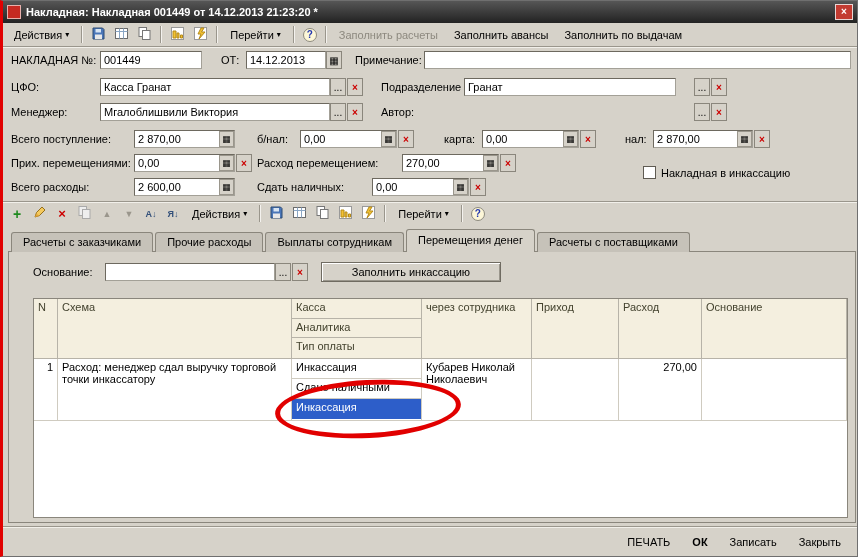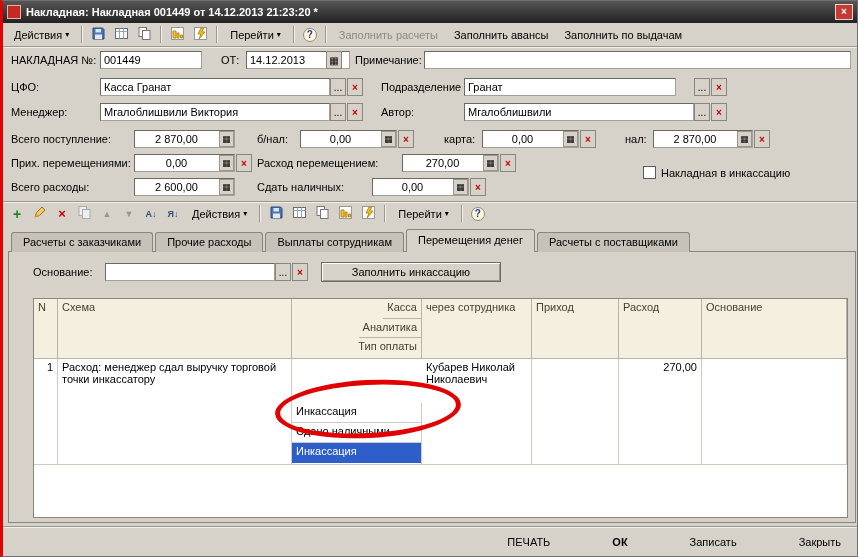--- a/index.html
+++ b/index.html
@@ -32,21 +32,21 @@
   .gi-gray { color:#9a968c; font-size:9px; }
   .gi-sort { font-size:9px; color:#33507a; }
   .help-icon { width:14px; height:14px; border-radius:50%; background:#fdf7d8; border:1px solid #8d8a7f;
                color:#2539b0; font-weight:bold; font-size:10px; line-height:12px; text-align:center; display:inline-block; }
 
   
   .lbl { position:absolute; white-space:nowrap; }
   .field { position:absolute; height:18px; }
   .field input { width:100%; height:100%; border:1px solid #6d695f; border-bottom-color:#a3a097; border-right-color:#a3a097;
                  background:#fff; font:inherit; padding:0 3px; }
-  .field.num input { text-align:center; padding-right:19px; }
+  .field.num input { text-align:left; padding-right:19px; }
   .calc { position:absolute; right:1px; top:1px; width:15px; height:16px; background:var(--window-bg,#d6d2c9);
           border:1px solid #9a968c; font-size:9px; line-height:14px; text-align:center; cursor:pointer; }
   .sq { position:absolute; width:16px; height:18px; background:var(--window-bg,#d6d2c9); border:1px solid #8a867c;
         font:inherit; font-size:10px; line-height:15px; text-align:center; cursor:pointer; padding:0; }
   .sq.red { color:#c00; font-weight:bold; }
   .checkbox { position:absolute; width:13px; height:13px; background:#fff; border:1px solid #5f5b52; cursor:pointer; }
 
   
   .tabs { position:absolute; left:8px; top:229px; height:22px; display:flex; align-items:flex-end; z-index:6; }
   .tab { height:20px; padding:3px 11px 0; background:#c6c2b9; border:1px solid #8a867c; border-bottom:none;
@@ -56,40 +56,40 @@
            background:var(--window-bg,#d6d2c9); z-index:5; }
   .panel .lbl, .panel .field, .panel .sq { position:absolute; }
   .push-btn { position:absolute; background:var(--window-bg,#d6d2c9); border:1px solid #6f6b61;
               box-shadow:inset 1px 1px 0 #fff, inset -1px -1px 0 #9a968c; font:inherit; cursor:pointer; padding:0 8px; }
 
   
   .grid-table { position:absolute; left:24px; top:46px; width:815px; height:220px; background:#fff; border:1px solid #8a867c; overflow:hidden; }
   .thead, .trow { display:grid; grid-template-columns:24px 234px 130px 110px 87px 83px 1fr; }
   .thead { background:var(--header-beige,#f4efdf); height:60px; }
   .th { border-right:1px solid #b7b3a8; border-bottom:1px solid #b7b3a8; padding:2px 4px; color:#44432f; overflow:hidden; }
-  .th-stack { padding:0; display:flex; flex-direction:column;align-items:flex-end; }
+  .th-stack { padding:0; display:flex; flex-direction:column; }
   .th-stack > div { height:20px; padding:2px 4px; border-bottom:1px solid #b7b3a8; }
   .th-stack > div:last-child { border-bottom:none; }
   .td { border-right:1px solid #cfcbc0; border-bottom:1px solid #cfcbc0; padding:2px 4px; min-height:62px; overflow:hidden; }
   .td.right { text-align:right; }
-  .td-stack { padding:0; display:flex; flex-direction:column;margin-top:44px; }
+  .td-stack { padding:0; display:flex; flex-direction:column; }
   .td-stack > div { height:20px; padding:2px 4px; border-bottom:1px solid #cfcbc0; }
   .td-stack > div:last-child { border-bottom:none; }
   .td-stack > div.sel { background:var(--selection-blue,#2d5ec9); color:#fff; }
 
   
   .annotation-ellipse { position:absolute; left:272px; top:379px; width:186px; height:58px;
                         border:5px solid var(--annotation-red,#e10000); border-radius:50%;
                         transform:rotate(-3deg); z-index:40; pointer-events:none; }
 
   
   .statusbar { position:absolute; left:0; right:0; bottom:0; height:30px; border-top:1px solid #9a968c;
                box-shadow:inset 0 1px 0 #f2f0ea; display:flex; align-items:center; justify-content:flex-end;
                gap:22px; padding-right:16px; }
-  .sbtn { background:transparent; border:none; font:inherit; cursor:pointer; white-space:nowrap;margin-left:40px; }
+  .sbtn { background:transparent; border:none; font:inherit; cursor:pointer; white-space:nowrap; }
   .sbtn.bold { font-weight:bold; }
 </style>
 </head>
 <body>
 
 <div class="window">
 
   <div class="titlebar">
     <span class="title-appicon"></span>
     <span class="title-text">Накладная: Накладная 001449 от 14.12.2013 21:23:20 *</span>
@@ -145,40 +145,39 @@
       </button>
     <span class="sep"></span>
     <button class="tbtn ttext disabled">Заполнить расчеты</button>
     <button class="tbtn ttext">Заполнить авансы</button>
     <button class="tbtn ttext">Заполнить по выдачам</button>
   </div>
 
   <span class="lbl" style="left:8px; top:53px">НАКЛАДНАЯ №:</span>
   <span class="field" style="left:97px; top:50px; width:102px"><input value="001449" style=""></span>
   <span class="lbl" style="left:218px; top:53px">ОТ:</span>
-  <span class="field" style="left:243px; top:50px; width:104px"><input value="14.12.2013" style=""></span>
+  <span class="field" style="left:243px; top:50px; width:80px"><input value="14.12.2013" style=""></span>
   <button class="sq" style="left:323px; top:50px">▦</button>
   <span class="lbl" style="left:352px; top:53px">Примечание:</span>
   <span class="field" style="left:421px; top:50px; width:427px"><input value="" style=""></span>
 
   <span class="lbl" style="left:8px; top:80px">ЦФО:</span>
   <span class="field" style="left:97px; top:77px; width:230px"><input value="Касса Гранат" style=""></span>
   <button class="sq" style="left:327px; top:77px">...</button>
   <button class="sq red" style="left:344px; top:77px">×</button>
   <span class="lbl" style="left:378px; top:80px">Подразделение</span>
   <span class="field" style="left:461px; top:77px; width:212px"><input value="Гранат" style=""></span>
   <button class="sq" style="left:691px; top:77px">...</button>
   <button class="sq red" style="left:708px; top:77px">×</button>
 
   <span class="lbl" style="left:8px; top:105px">Менеджер:</span>
   <span class="field" style="left:97px; top:102px; width:230px"><input value="Мгалоблишвили Виктория" style=""></span>
   <button class="sq" style="left:327px; top:102px">...</button>
   <button class="sq red" style="left:344px; top:102px">×</button>
   <span class="lbl" style="left:378px; top:105px">Автор:</span>
-  <span class="field" style="left:461px; top:102px; width:230px"><input value="Мгалоблишвили" style=""></span>
   <button class="sq" style="left:691px; top:102px">...</button>
   <button class="sq red" style="left:708px; top:102px">×</button>
 
   <span class="lbl" style="left:8px; top:132px">Всего поступление:</span>
   <span class="field num" style="left:131px; top:129px; width:101px"><input value="2 870,00" style=""><span class="calc">▦</span></span>
   <span class="lbl" style="left:254px; top:132px">б/нал:</span>
   <span class="field num" style="left:297px; top:129px; width:97px"><input value="0,00" style=""><span class="calc">▦</span></span>
   <button class="sq red" style="left:395px; top:129px">×</button>
   <span class="lbl" style="left:441px; top:132px">карта:</span>
   <span class="field num" style="left:479px; top:129px; width:97px"><input value="0,00" style=""><span class="calc">▦</span></span>

